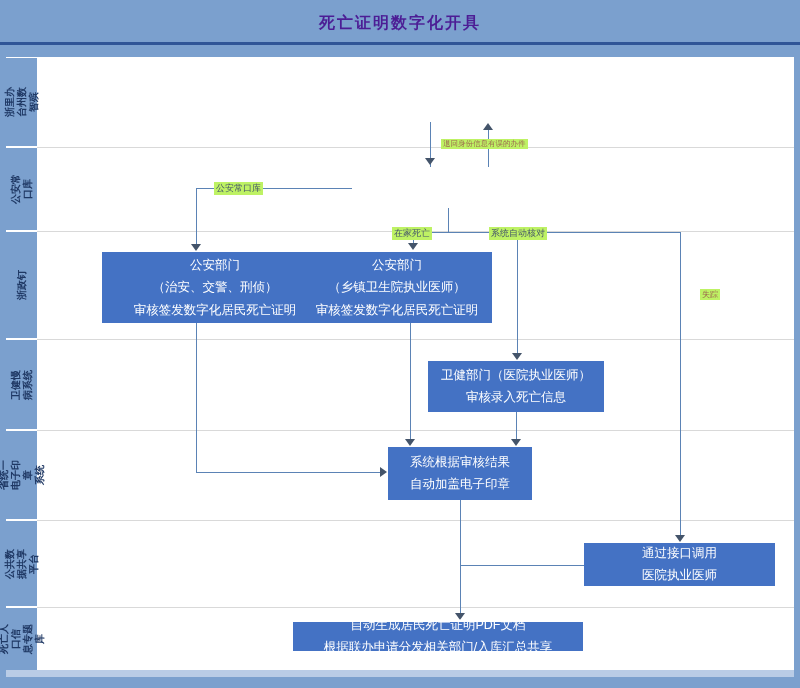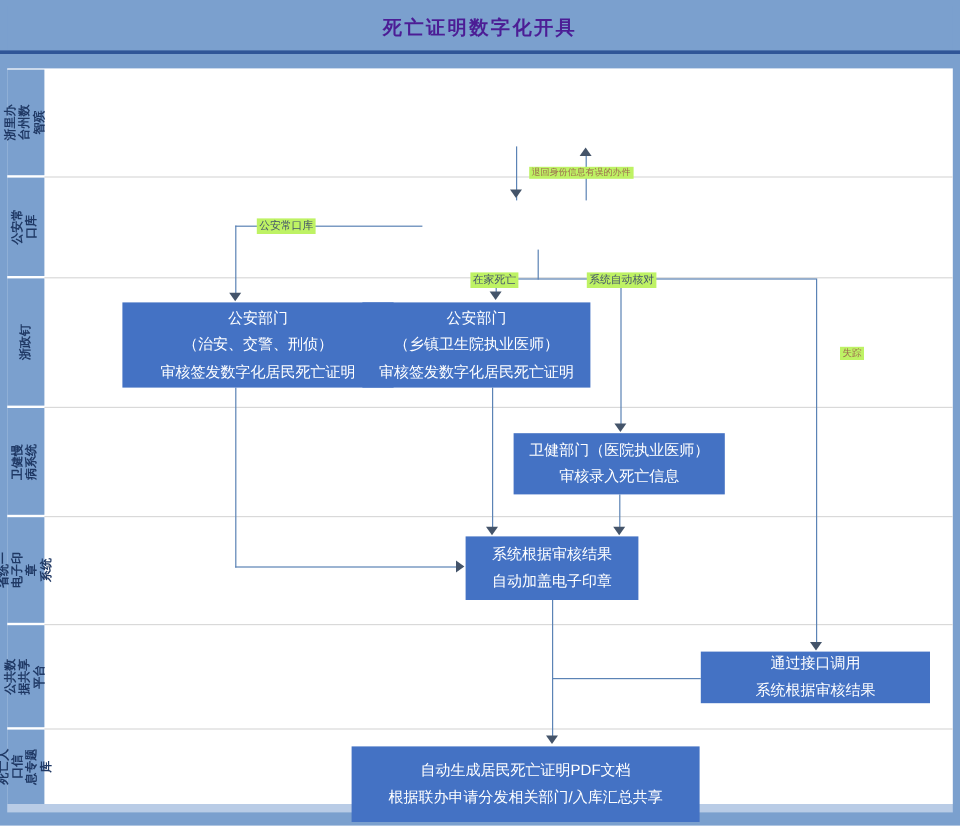--- a/index.html
+++ b/index.html
@@ -123,17 +123,17 @@
 （治安、交警、刑侦）
 审核签发数字化居民死亡证明</div>
   <div class="node" style="left:302px;top:252px;width:190px;height:71px;line-height:1.8">公安部门
 （乡镇卫生院执业医师）
 审核签发数字化居民死亡证明</div>
   <div class="node" style="left:428px;top:361px;width:176px;height:51px">卫健部门（医院执业医师）
 审核录入死亡信息</div>
   <div class="node" style="left:388px;top:447px;width:144px;height:53px">系统根据审核结果
 自动加盖电子印章</div>
   <div class="node" style="left:584px;top:543px;width:191px;height:43px">通过接口调用
-系统根据审核结果</div>
-  <div class="node" style="left:293px;top:622px;width:290px;height:63px">自动生成居民死亡证明PDF文档
+医院执业医师</div>
+  <div class="node" style="left:293px;top:622px;width:290px;height:29px">自动生成居民死亡证明PDF文档
 根据联办申请分发相关部门/入库汇总共享</div>
 
 </div>
 
 </body></html>

